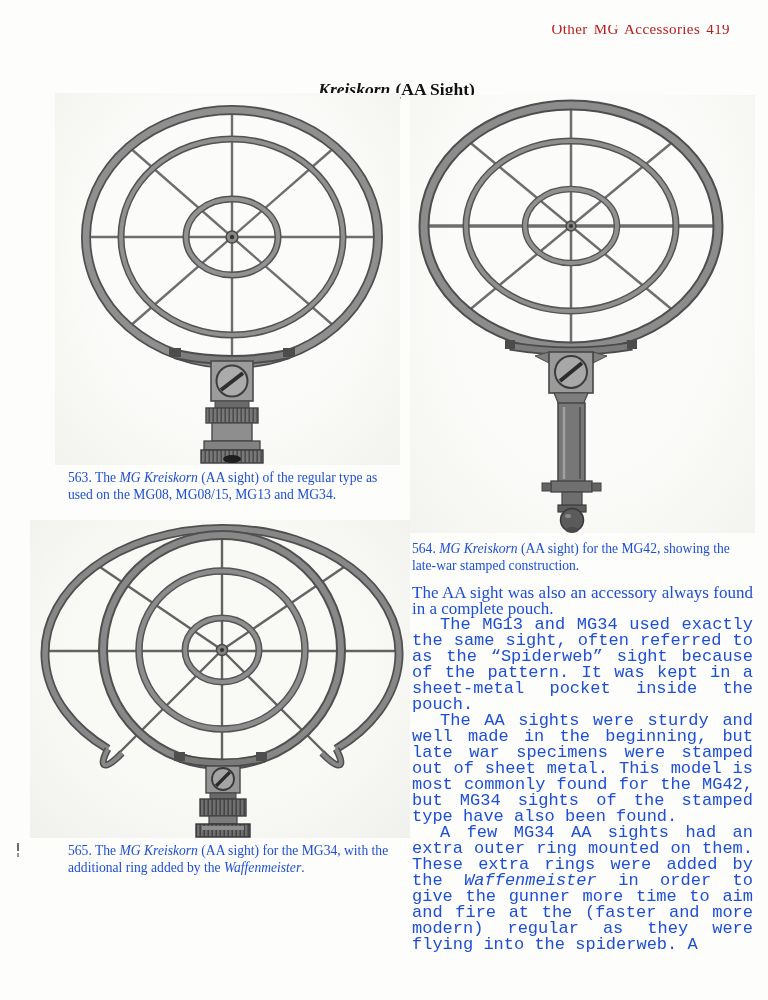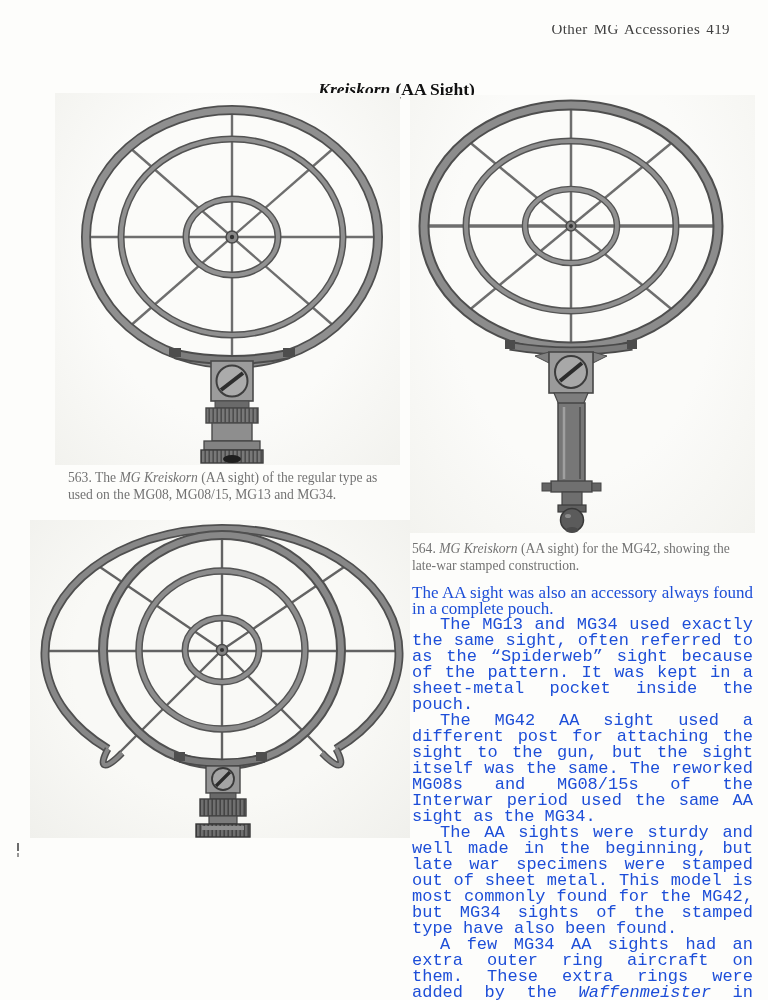--- a/index.html
+++ b/index.html
@@ -8,36 +8,36 @@
     background:#fdfdfb;overflow:hidden;
     font-family:"Liberation Serif","DejaVu Serif",serif;
     color:#1f1f1f;
   }
   
   .header-clip{
     position:absolute;top:25px;right:38px;height:17px;overflow:hidden;
   }
   .header-clip span{
     display:block;margin-top:-4px;
-    font-size:15px;letter-spacing:.4px;color:#404040;
+    font-size:15px;letter-spacing:.4px;color:#b91c1c;
     word-spacing:2px;
   }
   .title{
     position:absolute;top:79px;left:0;width:768px;
     text-align:center;padding-left:25px;box-sizing:border-box;
     font-size:17.5px;font-weight:bold;color:#111;
   }
   .title i{margin-right:1px;}
   .fig{position:absolute;}
   .fig svg{display:block;}
   .photo-bg1{background:radial-gradient(ellipse at 50% 45%, #fbfbf9 55%, #f2f2ee 100%);}
   .photo-bg2{background:radial-gradient(ellipse at 50% 40%, #fbfbf9 55%, #f3f3ef 100%);}
   .photo-bg3{background:radial-gradient(ellipse at 50% 45%, #f9f9f6 55%, #f0f0ec 100%);}
   .caption{
-    position:absolute;font-size:13.6px;line-height:17.4px;color:#737373;
+    position:absolute;font-size:13.6px;line-height:17.4px;color:#1d4ed8;
     text-align:left;
   }
   .body-col{
     position:absolute;left:412px;top:585px;width:341px;
     font-size:17px;line-height:16px;text-align:justify;color:#1d4ed8;
   }
   .body-col p{margin:0;}
   .body-col p.indent{text-indent:28px;font-family:Liberation Mono, monospace;}
   .artifact{position:absolute;background:#6b6b6b;}
 </style>
@@ -175,25 +175,25 @@
       <rect x="176" y="246" width="34" height="27" fill="#969696" stroke="#464646" stroke-width="1.4"></rect>
       <circle cx="193" cy="259" r="11" fill="#a4a4a4" stroke="#3a3a3a" stroke-width="1.8"></circle>
       <line x1="186" y1="266" x2="200" y2="252" stroke="#2b2b2b" stroke-width="3.2"></line>
       <rect x="180" y="273" width="26" height="6" fill="#696969" stroke="#454545" stroke-width="1"></rect>
       <rect x="170" y="279" width="46" height="17" fill="url(#k3)" stroke="#404040" stroke-width="1.4"></rect>
       <rect x="179" y="296" width="28" height="8" fill="#7c7c7c" stroke="#454545" stroke-width="1.2"></rect>
       <rect x="166" y="304" width="54" height="13" fill="url(#k3)" stroke="#363636" stroke-width="1.4"></rect>
       <rect x="172" y="306" width="42" height="4" fill="#8f8f8f"></rect>
     </svg>
   </div>
+  <div class="caption" style="left:68px;top:842px;width:335px;"><span>565. The </span><i>MG Kreiskorn</i><span> (AA sight) for the MG34, with the additional ring added by the </span><i>Waffenmeister</i><span>.</span></div>
 
   <div class="body-col">
       <p class=""><span>The AA sight was also an accessory always found in a complete pouch.</span></p>
       <p class="indent"><span>The MG13 and MG34 used exactly the same sight, often referred to as the “Spiderweb” sight because of the pattern. It was kept in a sheet-metal pocket inside the pouch.</span></p>
-      <p class="indent"><span>The MG42 AA sight used a different post for attaching the sight to the gun, but the sight itself was the same. The reworked MG08s and MG08/15s of the Interwar period used the same AA sight as the MG34.</span></p>
       <p class="indent"><span>The AA sights were sturdy and well made in the beginning, but late war specimens were stamped out of sheet metal. This model is most commonly found for the MG42, but MG34 sights of the stamped type have also been found.</span></p>
-      <p class="indent"><span>A few MG34 AA sights had an extra outer ring aircraft on them. These extra rings were added by the </span><i>Waffenmeister</i><span> in order to give the gunner more time to aim and fire at the (faster and more modern) regular as they were flying into the spiderweb. A</span></p>
+      <p class="indent"><span>A few MG34 AA sights had an extra outer ring mounted on them. These extra rings were added by the </span><i>Waffenmeister</i><span> in order to give the gunner more time to aim and fire at the (faster and more modern) regular as they were flying into the spiderweb. A</span></p>
     </div>
 
   <div class="artifact" style="left:17px;top:843px;width:2px;height:8px;"></div>
   <div class="artifact" style="left:17px;top:853px;width:2px;height:4px;opacity:.7;"></div>
 
 </div>
 
 </body></html>

